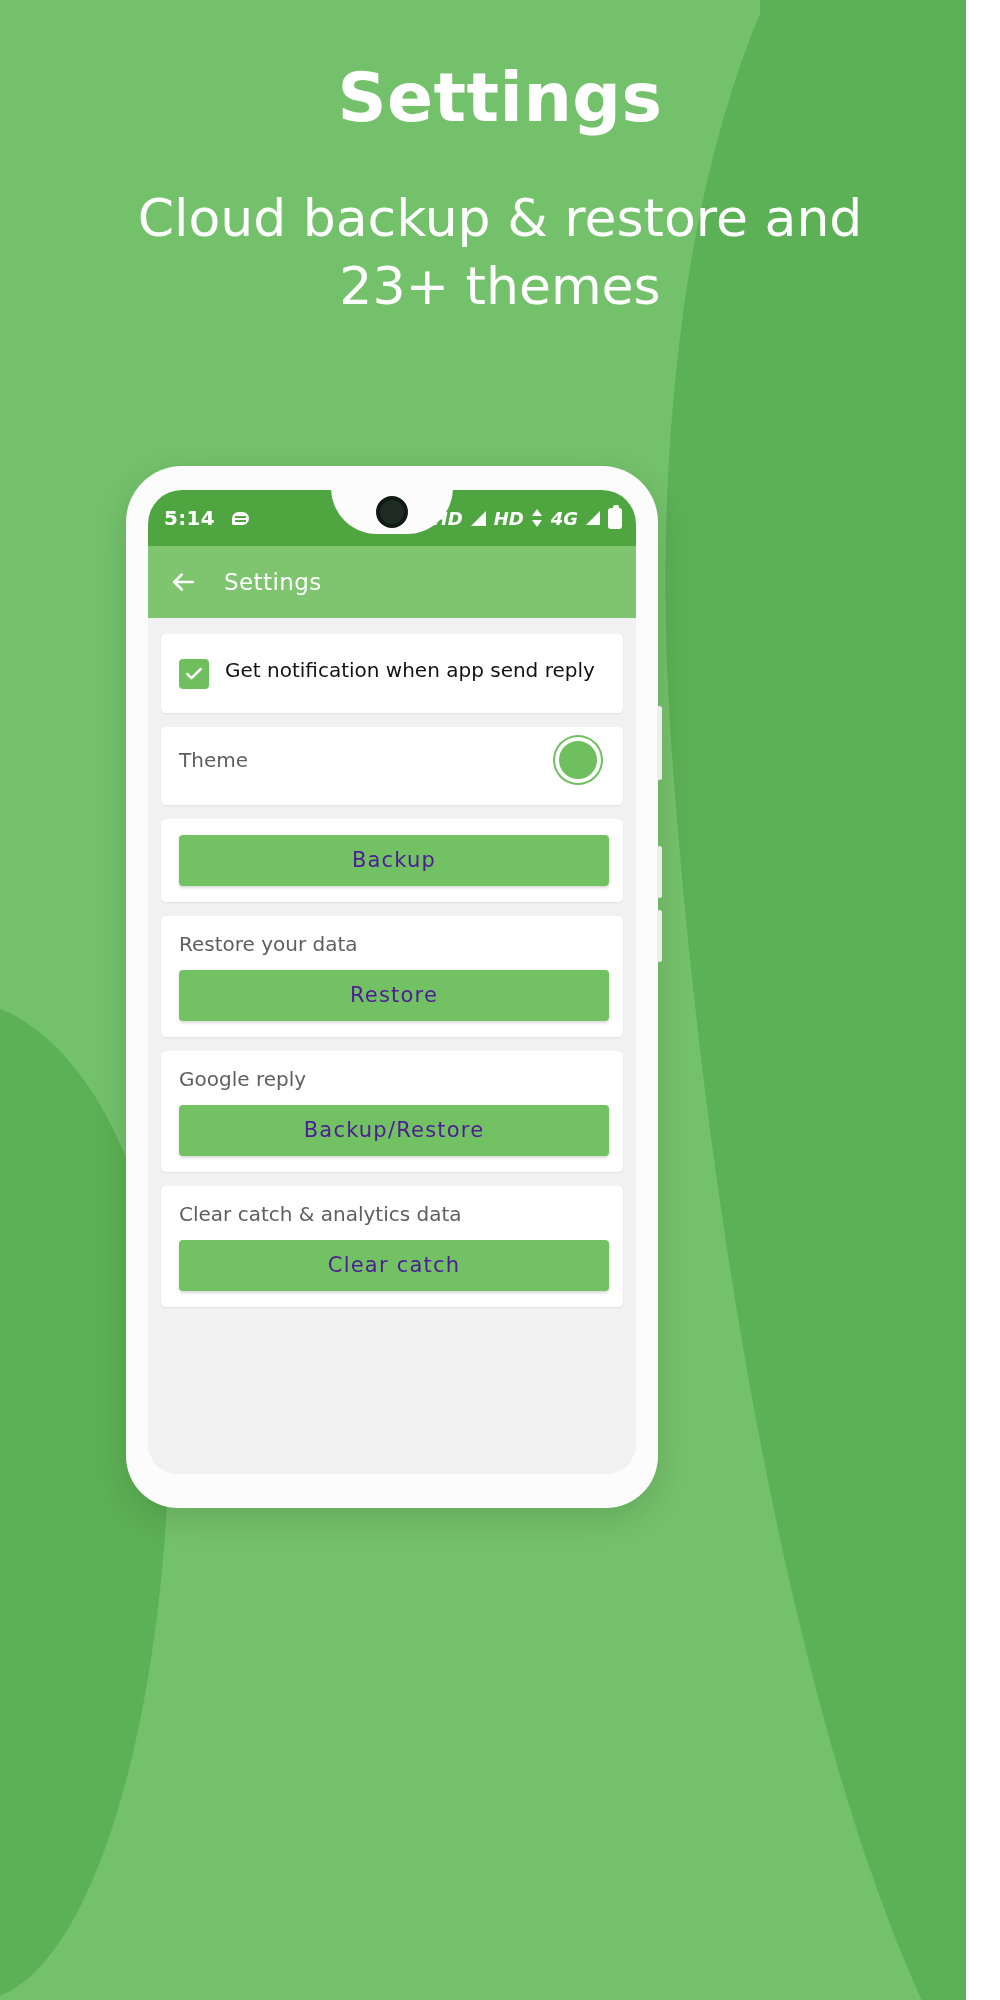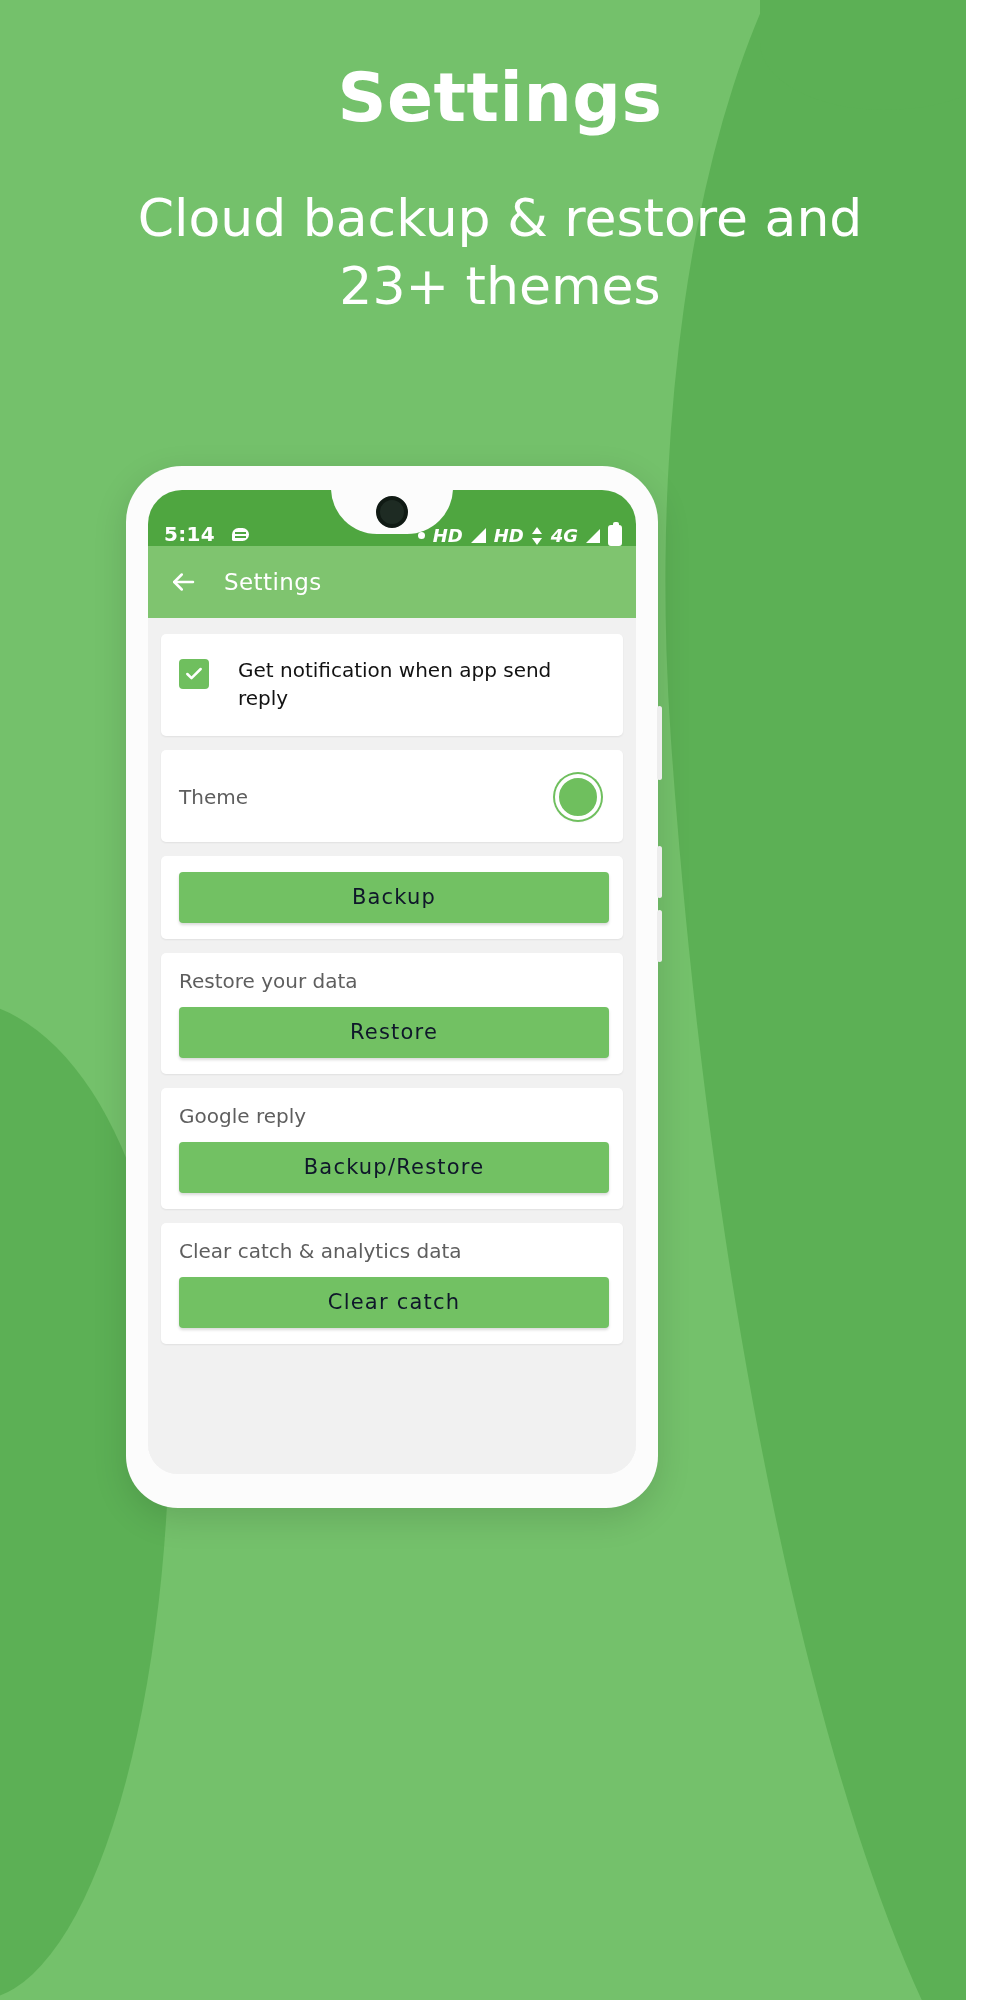--- a/index.html
+++ b/index.html
@@ -72,21 +72,21 @@
     border-radius:34px 34px 30px 30px;
     overflow:hidden;
   }
 
   
   #statusbar {
     position:relative;
     height:56px;
     background:#4FA640;
     display:flex;
-    align-items:flex-end;
+    align-items:center;
     padding:0 14px 0 16px;
     color:#FFFFFF;
   }
   #status-left { display:flex; align-items:center; gap:17px; }
   #status-time { font-size:20px; font-weight:bold; letter-spacing:0.3px; }
   .msg-icon {
     width:17px; height:13px; position:relative;
     background:#FFFFFF; border-radius:7px 7px 7px 2px;
   }
   .msg-icon::after{
@@ -165,56 +165,56 @@
   }
   .card {
     background:#FFFFFF;
     border-radius:5px;
     margin-bottom:14px;
     box-shadow:0 1px 2px rgba(0,0,0,0.07);
     padding:16px 14px;
   }
 
   
-  #card-notify { display:flex; align-items:flex-start; gap:29px; padding:22px 16px 24px 18px; }
+  #card-notify { display:flex; align-items:flex-start; gap:16px; padding:22px 16px 24px 18px; }
   #notify-checkbox {
     width:30px; height:30px; flex:none; margin-top:3px;
     background:#6FBF5E; border-radius:4px;
     display:flex; align-items:center; justify-content:center;
   }
   #notify-checkbox svg{ display:block; }
   #notify-label {
     font-size:20px; color:#121212; line-height:1.40;
     padding-right:6px;
   }
 
   
   #card-theme {
     display:flex; align-items:center; justify-content:space-between;
-    padding:24px 22px 22px 18px;
+    padding:10px 22px 22px 18px;
   }
   #theme-label { font-size:20px; color:#5E5E5E; }
   #theme-swatch {
     width:46px; height:46px; border-radius:50%;
     background:#6FBF5E;
     border:4px solid #FFFFFF;
     box-shadow:0 0 0 2px #6FBF5E, 0 1px 3px rgba(0,0,0,0.18);
   }
 
   
   .card-action { padding:16px 14px 16px 18px; }
   .action-label {
     font-size:20px; color:#5E5E5E;
     margin-bottom:14px;
   }
   .action-btn {
     display:block; width:100%;
     background:#72C163;
     border:none; border-radius:4px;
-    color:#0f172a;
+    color:#4c1d95;
     font-family:"DejaVu Sans", sans-serif;
     font-size:21px;
     letter-spacing:1.2px;
     padding:13px 0 14px 0;
     box-shadow:0 2px 3px rgba(0,0,0,0.15);
     cursor:pointer;
   }
 
   
   .side-btn { position:absolute; background:#EDEDED; border-radius:3px; }

